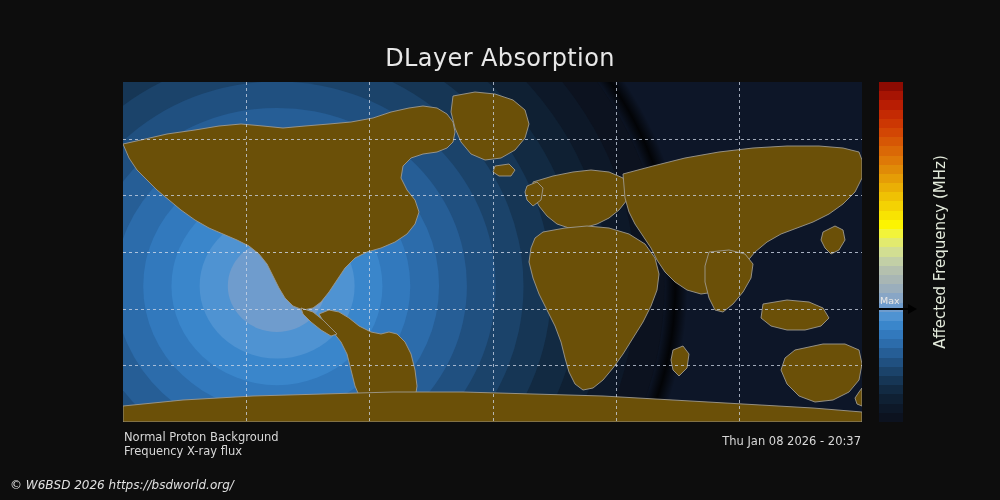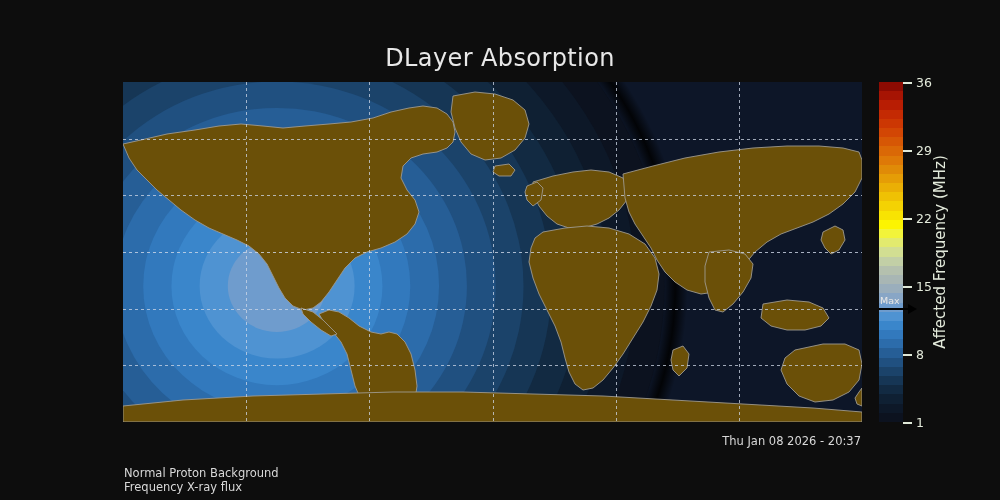--- a/index.html
+++ b/index.html
@@ -40,21 +40,21 @@
   #grid{pointer-events:none;}
   .gline-h{position:absolute;left:0;width:100%;height:1px;
     background-image:linear-gradient(to right,#cfd8e8 0 3px,transparent 3px 6px);
     background-size:6px 1px;opacity:.75;}
   .gline-v{position:absolute;top:0;height:100%;width:1px;
     background-image:linear-gradient(to bottom,#cfd8e8 0 3px,transparent 3px 6px);
     background-size:1px 6px;opacity:.75;}
   .gline-eq{opacity:.8;}
 
   
-  .caption{position:absolute;color:#d8d8d8;font-size:11.5px;margin-top:36px;}
+  .caption{position:absolute;color:#d8d8d8;font-size:11.5px;}
   #caption-line1{left:124px;top:430px;}
   #caption-line2{left:124px;top:444px;}
   #timestamp{position:absolute;right:139px;top:434px;color:#d8d8d8;font-size:11.5px;}
 
   #footer{
     position:absolute;left:10px;top:478px;color:#e0e0e0;
     font-size:12px;font-style:italic;
   }
 
   
@@ -157,20 +157,21 @@
         <div class="gline-v" style="left: 369.5px;"></div>
         <div class="gline-v" style="left: 492.667px;"></div>
         <div class="gline-v" style="left: 615.833px;"></div>
       </div>
   </div>
 
   <div class="caption" id="caption-line1">Normal Proton Background</div>
   <div class="caption" id="caption-line2">Frequency X-ray flux</div>
   <div id="timestamp">Thu Jan 08 2026 - 20:37</div>
 
+  <div id="footer">© W6BSD 2026 https://bsdworld.org/</div>
 
   <div id="colorbar-wrap">
     <div id="colorbar">
         <div class="cb-band" style="height: 9.18919px; background: rgb(140, 11, 2);"></div>
         <div class="cb-band" style="height: 9.18919px; background: rgb(166, 20, 3);"></div>
         <div class="cb-band" style="height: 9.18919px; background: rgb(184, 29, 3);"></div>
         <div class="cb-band" style="height: 9.18919px; background: rgb(196, 42, 3);"></div>
         <div class="cb-band" style="height: 9.18919px; background: rgb(204, 55, 3);"></div>
         <div class="cb-band" style="height: 9.18919px; background: rgb(210, 70, 4);"></div>
         <div class="cb-band" style="height: 9.18919px; background: rgb(214, 87, 5);"></div>
@@ -199,34 +200,20 @@
         <div class="cb-band" style="height: 9.18919px; background: rgb(38, 94, 150);"></div>
         <div class="cb-band" style="height: 9.18919px; background: rgb(32, 80, 128);"></div>
         <div class="cb-band" style="height: 9.18919px; background: rgb(27, 67, 106);"></div>
         <div class="cb-band" style="height: 9.18919px; background: rgb(22, 54, 85);"></div>
         <div class="cb-band" style="height: 9.18919px; background: rgb(18, 42, 66);"></div>
         <div class="cb-band" style="height: 9.18919px; background: rgb(15, 32, 51);"></div>
         <div class="cb-band" style="height: 9.18919px; background: rgb(13, 24, 40);"></div>
         <div class="cb-band" style="height: 9.18919px; background: rgb(12, 18, 31);"></div>
       </div>
   </div>
-  <div id="cb-ticks">
-      <div class="cb-tick" style="top: 0px;"></div>
-      <div class="cb-ticklabel" style="top: 0px;">36</div>
-      <div class="cb-tick" style="top: 68px;"></div>
-      <div class="cb-ticklabel" style="top: 68px;">29</div>
-      <div class="cb-tick" style="top: 136px;"></div>
-      <div class="cb-ticklabel" style="top: 136px;">22</div>
-      <div class="cb-tick" style="top: 204px;"></div>
-      <div class="cb-ticklabel" style="top: 204px;">15</div>
-      <div class="cb-tick" style="top: 272px;"></div>
-      <div class="cb-ticklabel" style="top: 272px;">8</div>
-      <div class="cb-tick" style="top: 340px;"></div>
-      <div class="cb-ticklabel" style="top: 340px;">1</div>
-    </div>
   <div id="cb-axis-label">
     <span>Affected Frequency (MHz)</span>
   </div>
   <div id="max-marker">
     <span id="max-label">Max</span>
     <span id="max-arrow"></span>
   </div>
 
 </div>
 

